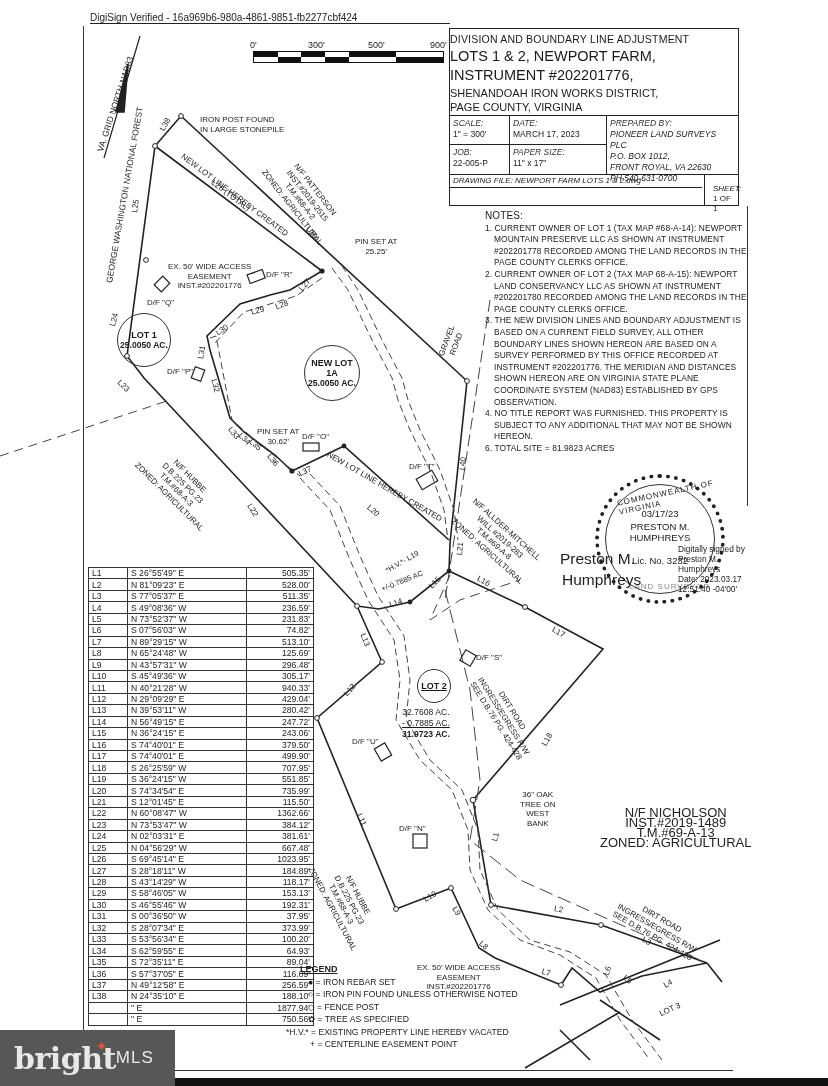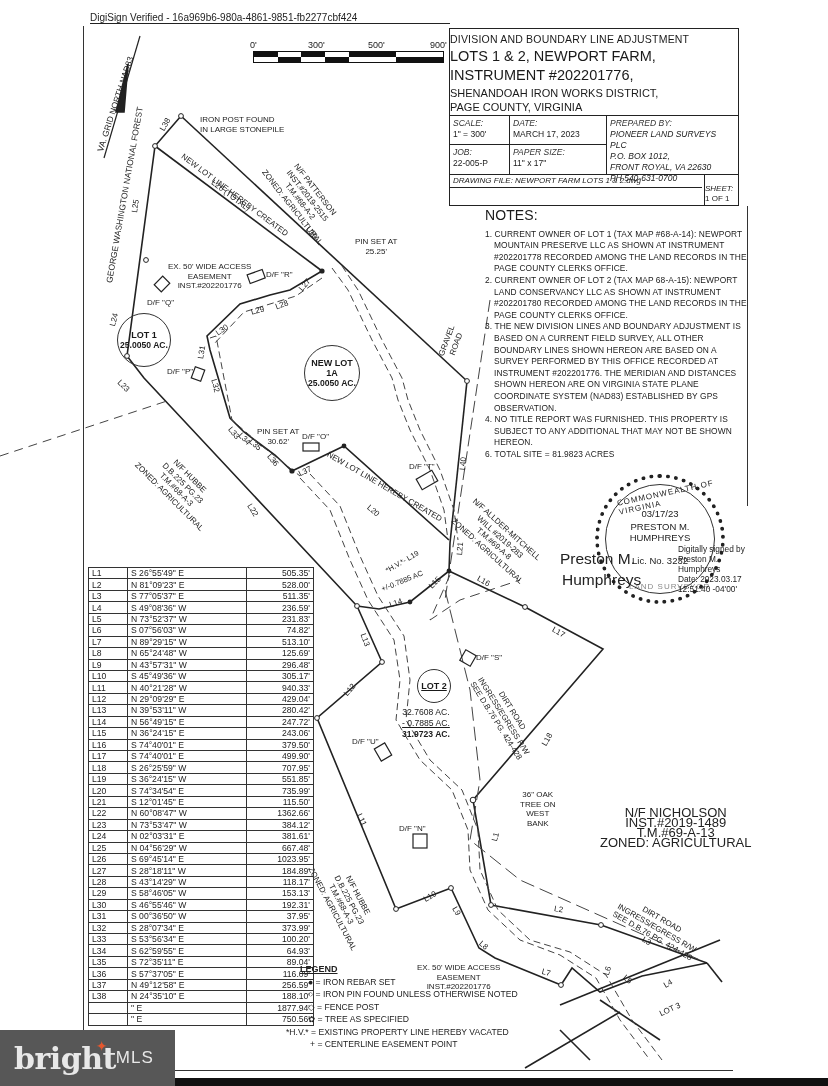--- a/index.html
+++ b/index.html
@@ -43,27 +43,27 @@
     border-top:1px solid #222; font-size:8.5px;
   }
   .tb-cell { position:absolute; box-sizing:border-box; padding:2px 3px; line-height:11px; }
   .tb-cell i { font-style:italic; color:#333; display:block; }
   .tb-drawing {
     position:absolute; left:0; top:58px; width:100%; border-top:1px solid #222;
     font-size:8px; font-style:italic; padding:1px 3px; box-sizing:border-box;
   }
   .tb-sheet {
     position:absolute; right:0; top:58px; width:34px; height:32px;
-    border-left:1px solid #222; font-size:8px; padding:10px 3px 0 0; box-sizing:border-box; line-height:10px;
+    border-left:1px solid #222; font-size:8px; padding:10px 3px 0 8px; box-sizing:border-box; line-height:10px;
   }
   .tb-sheet i { display:block; font-style:italic; }
 
   
   .notes { left:485px; top:210px; width:262px; font-size:8.4px; line-height:11.6px; letter-spacing:0.1px; }
-  .notes .nh { font-size:14px; margin-bottom:7px; }
+  .notes .nh { font-size:10px; margin-bottom:1px; }
   .notes .ni { padding-left:9px; text-indent:-9px; }
   .notes-right-border { left:747px; top:206px; width:0; height:300px; border-left:1.5px solid #333; }
 
   
   .seal {
     left:595px; top:474px; width:130px; height:130px; border-radius:50%;
     border:4px dotted #222; box-sizing:border-box;
   }
   .seal-inner { position:absolute; left:6px; top:6px; right:6px; bottom:6px; border-radius:50%; border:1px solid #333; }
   .seal-text { position:absolute; left:0; width:100%; text-align:center; font-size:9.5px; line-height:11px; }

